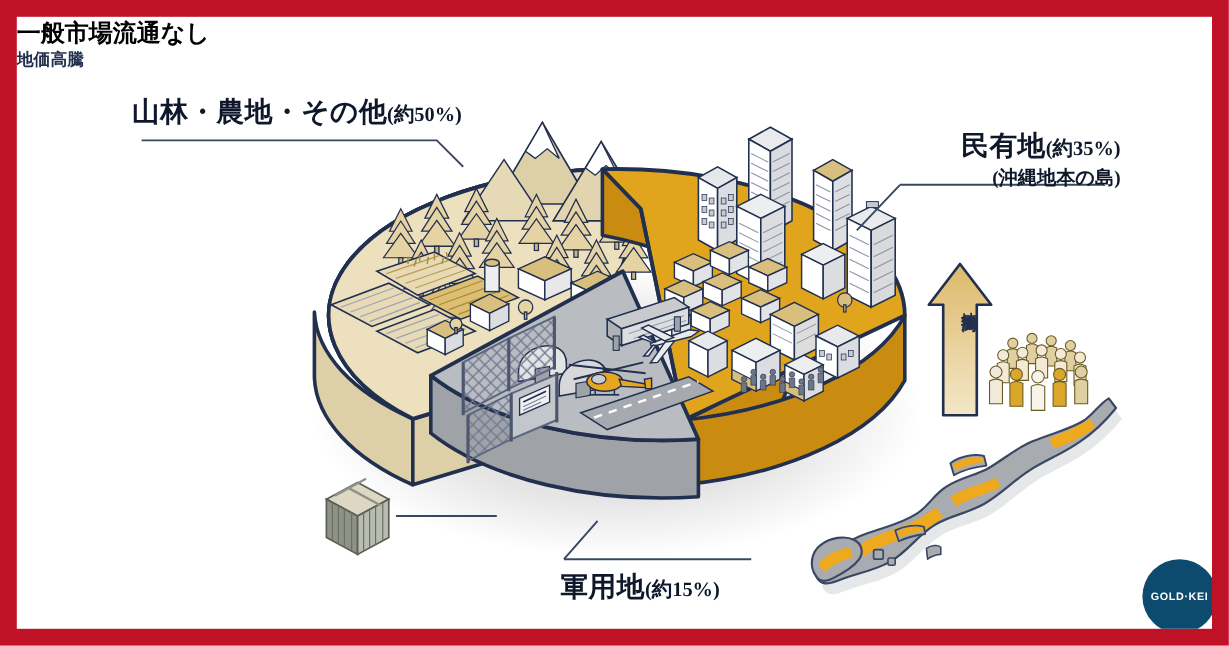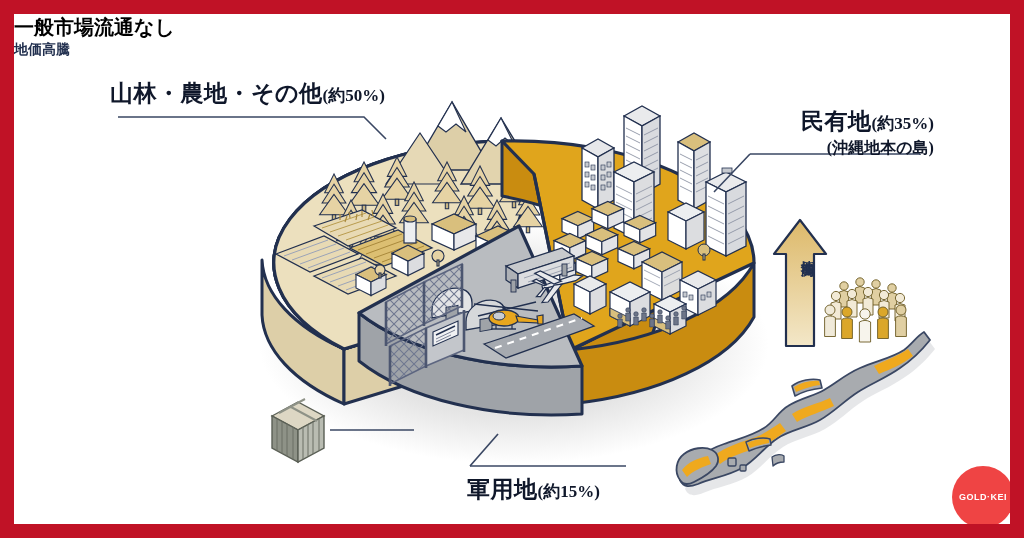--- a/index.html
+++ b/index.html
@@ -27,21 +27,21 @@
   #label-crowd{left:808px;top:249px;font-size:14px;font-weight:700;color:#22304f;}
   
   #arrow-text{
     position:absolute;left:784px;top:236px;
     writing-mode:vertical-rl;text-orientation:upright;
     font-size:13px;font-weight:700;color:#22304f;letter-spacing:1px;
   }
   
   #logo{
     position:absolute;left:938px;top:452px;width:62px;height:62px;
-    border-radius:50%;background:#ef4444;
+    border-radius:50%;background:#0c4a6e;
     display:flex;align-items:center;justify-content:center;
   }
   #logo span{color:#ffffff;font-size:9px;font-weight:700;letter-spacing:.5px;}
   svg{display:block;}
   #art{position:absolute;left:0;top:0;}
 </style>
 </head>
 <body>
 
 <div id="frame">

